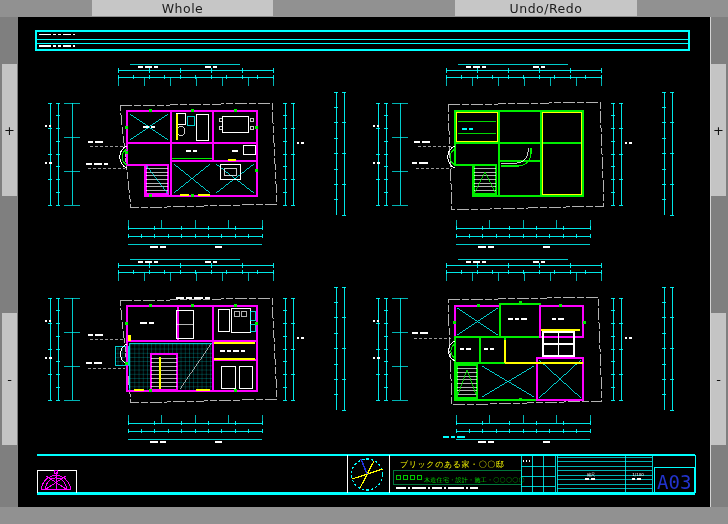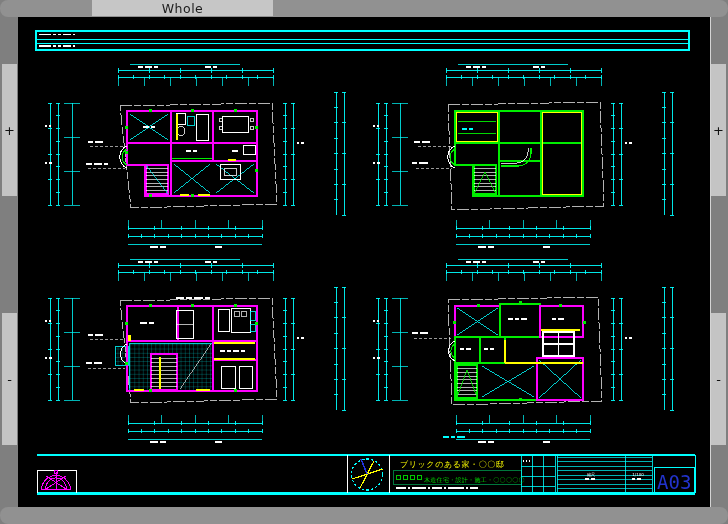--- a/index.html
+++ b/index.html
@@ -1,18 +1,18 @@
 <!DOCTYPE html>
 <html><head>
 <meta charset="utf-8">
 <style>
   html,body{margin:0;padding:0;background:#555;}
   #app{position:relative;width:728px;height:524px;background:#7f7f7f;
        font-family:"DejaVu Sans",sans-serif;overflow:hidden;}
-  .bar{position:absolute;left:0;width:728px;height:17px;background:#919191;border-radius:8px;}
+  .bar{position:absolute;left:0;width:728px;height:17px;background:#919191;}
   .bar.top{top:0}
   .bar.bottom{top:507px}
   .btn{position:absolute;height:16px;background:#c6c6c6;color:#1c1c1c;
        display:flex;align-items:center;justify-content:center;
        font-size:12.5px;letter-spacing:.5px;cursor:default;}
   #btn-whole{left:92px;top:0;width:181px}
   #btn-undo{left:455px;top:0;width:182px}
   .strip-btn{position:absolute;width:15px;height:132px;background:#c4c4c4;color:#111;
        display:flex;align-items:center;justify-content:center;font-size:13px;}
   #zl-in{left:2px;top:64px} #zl-out{left:2px;top:313px}
@@ -25,20 +25,21 @@
   .tw{fill:#ffffff;font-size:4px;font-family:"DejaVu Sans",sans-serif;}
   .ta{fill:#2233cc;font-size:19px;font-family:"DejaVu Sans Mono",monospace;}
 </style>
 </head>
 <body>
 
 <div id="app">
 
   <div class="bar top">
     <div class="btn" id="btn-whole">Whole</div>
+    <div class="btn" id="btn-undo">Undo/Redo</div>
   </div>
 
   <div class="strip-btn" id="zl-in">+</div>
   <div class="strip-btn" id="zl-out">-</div>
   <div class="strip-btn" id="zr-in">+</div>
   <div class="strip-btn" id="zr-out">-</div>
   <div class="hl"></div>
 
   <div id="canvas">
     <svg id="cad" width="692" height="490" viewBox="18 17 692 490">

